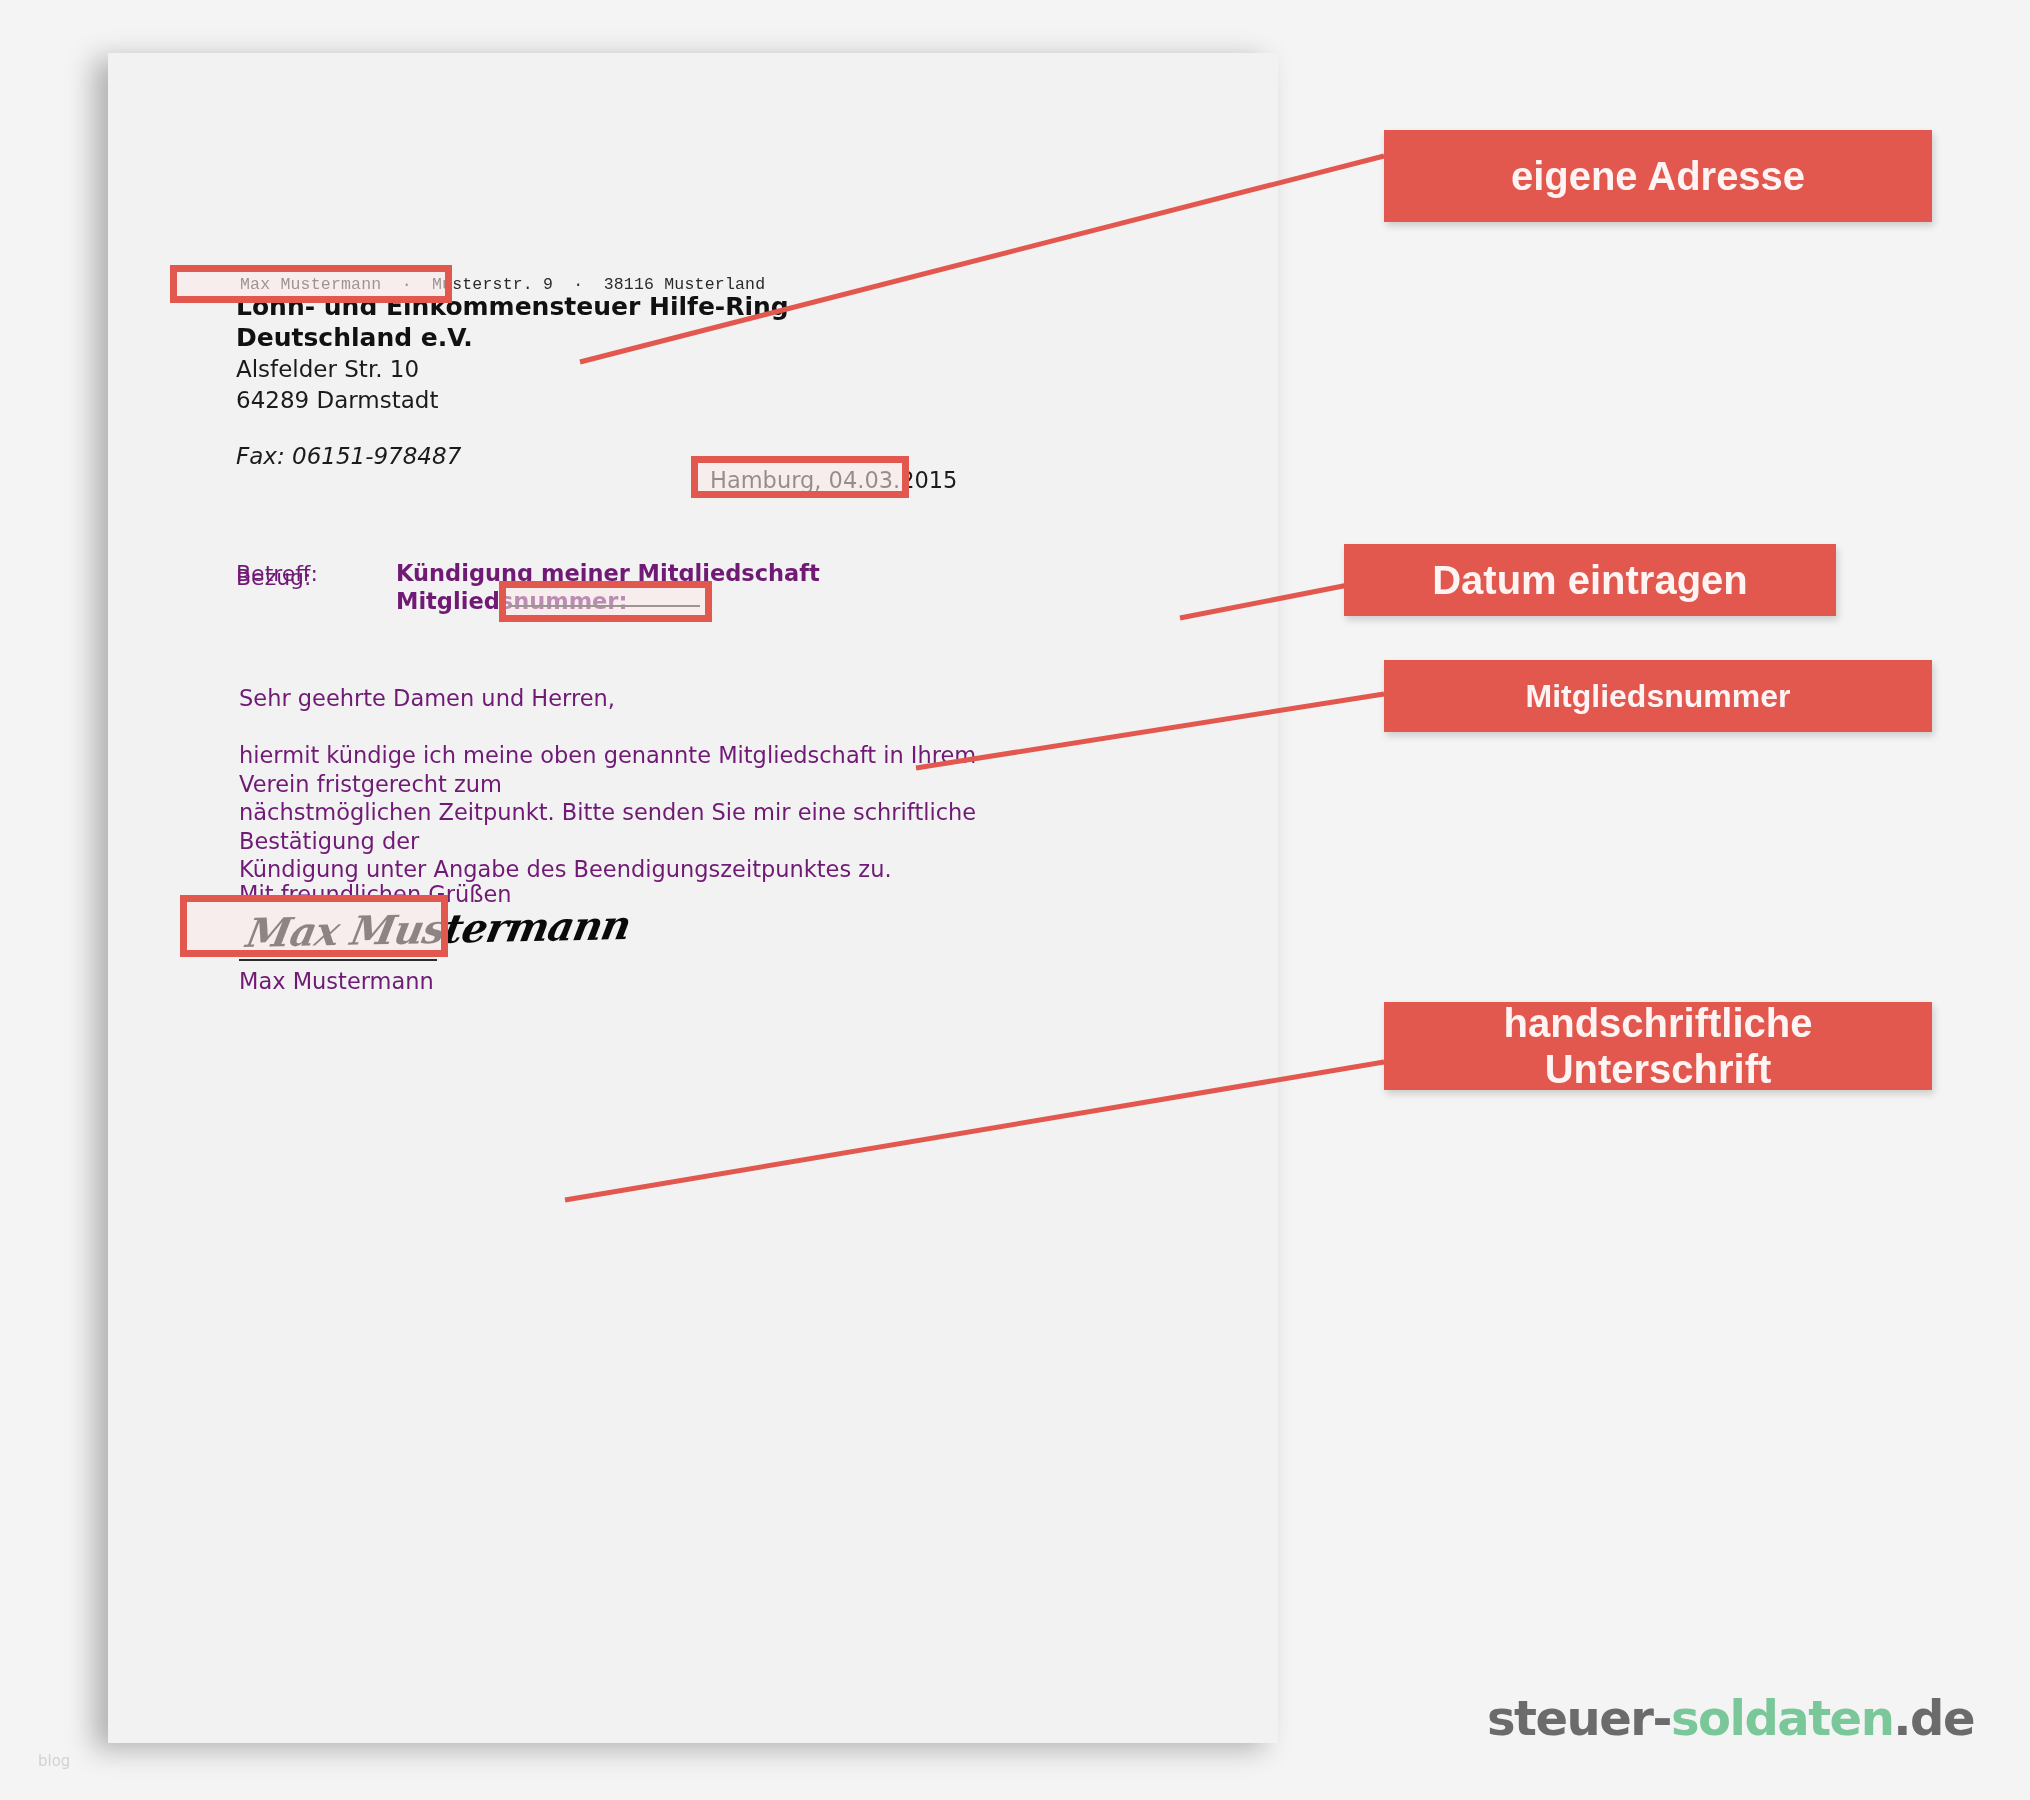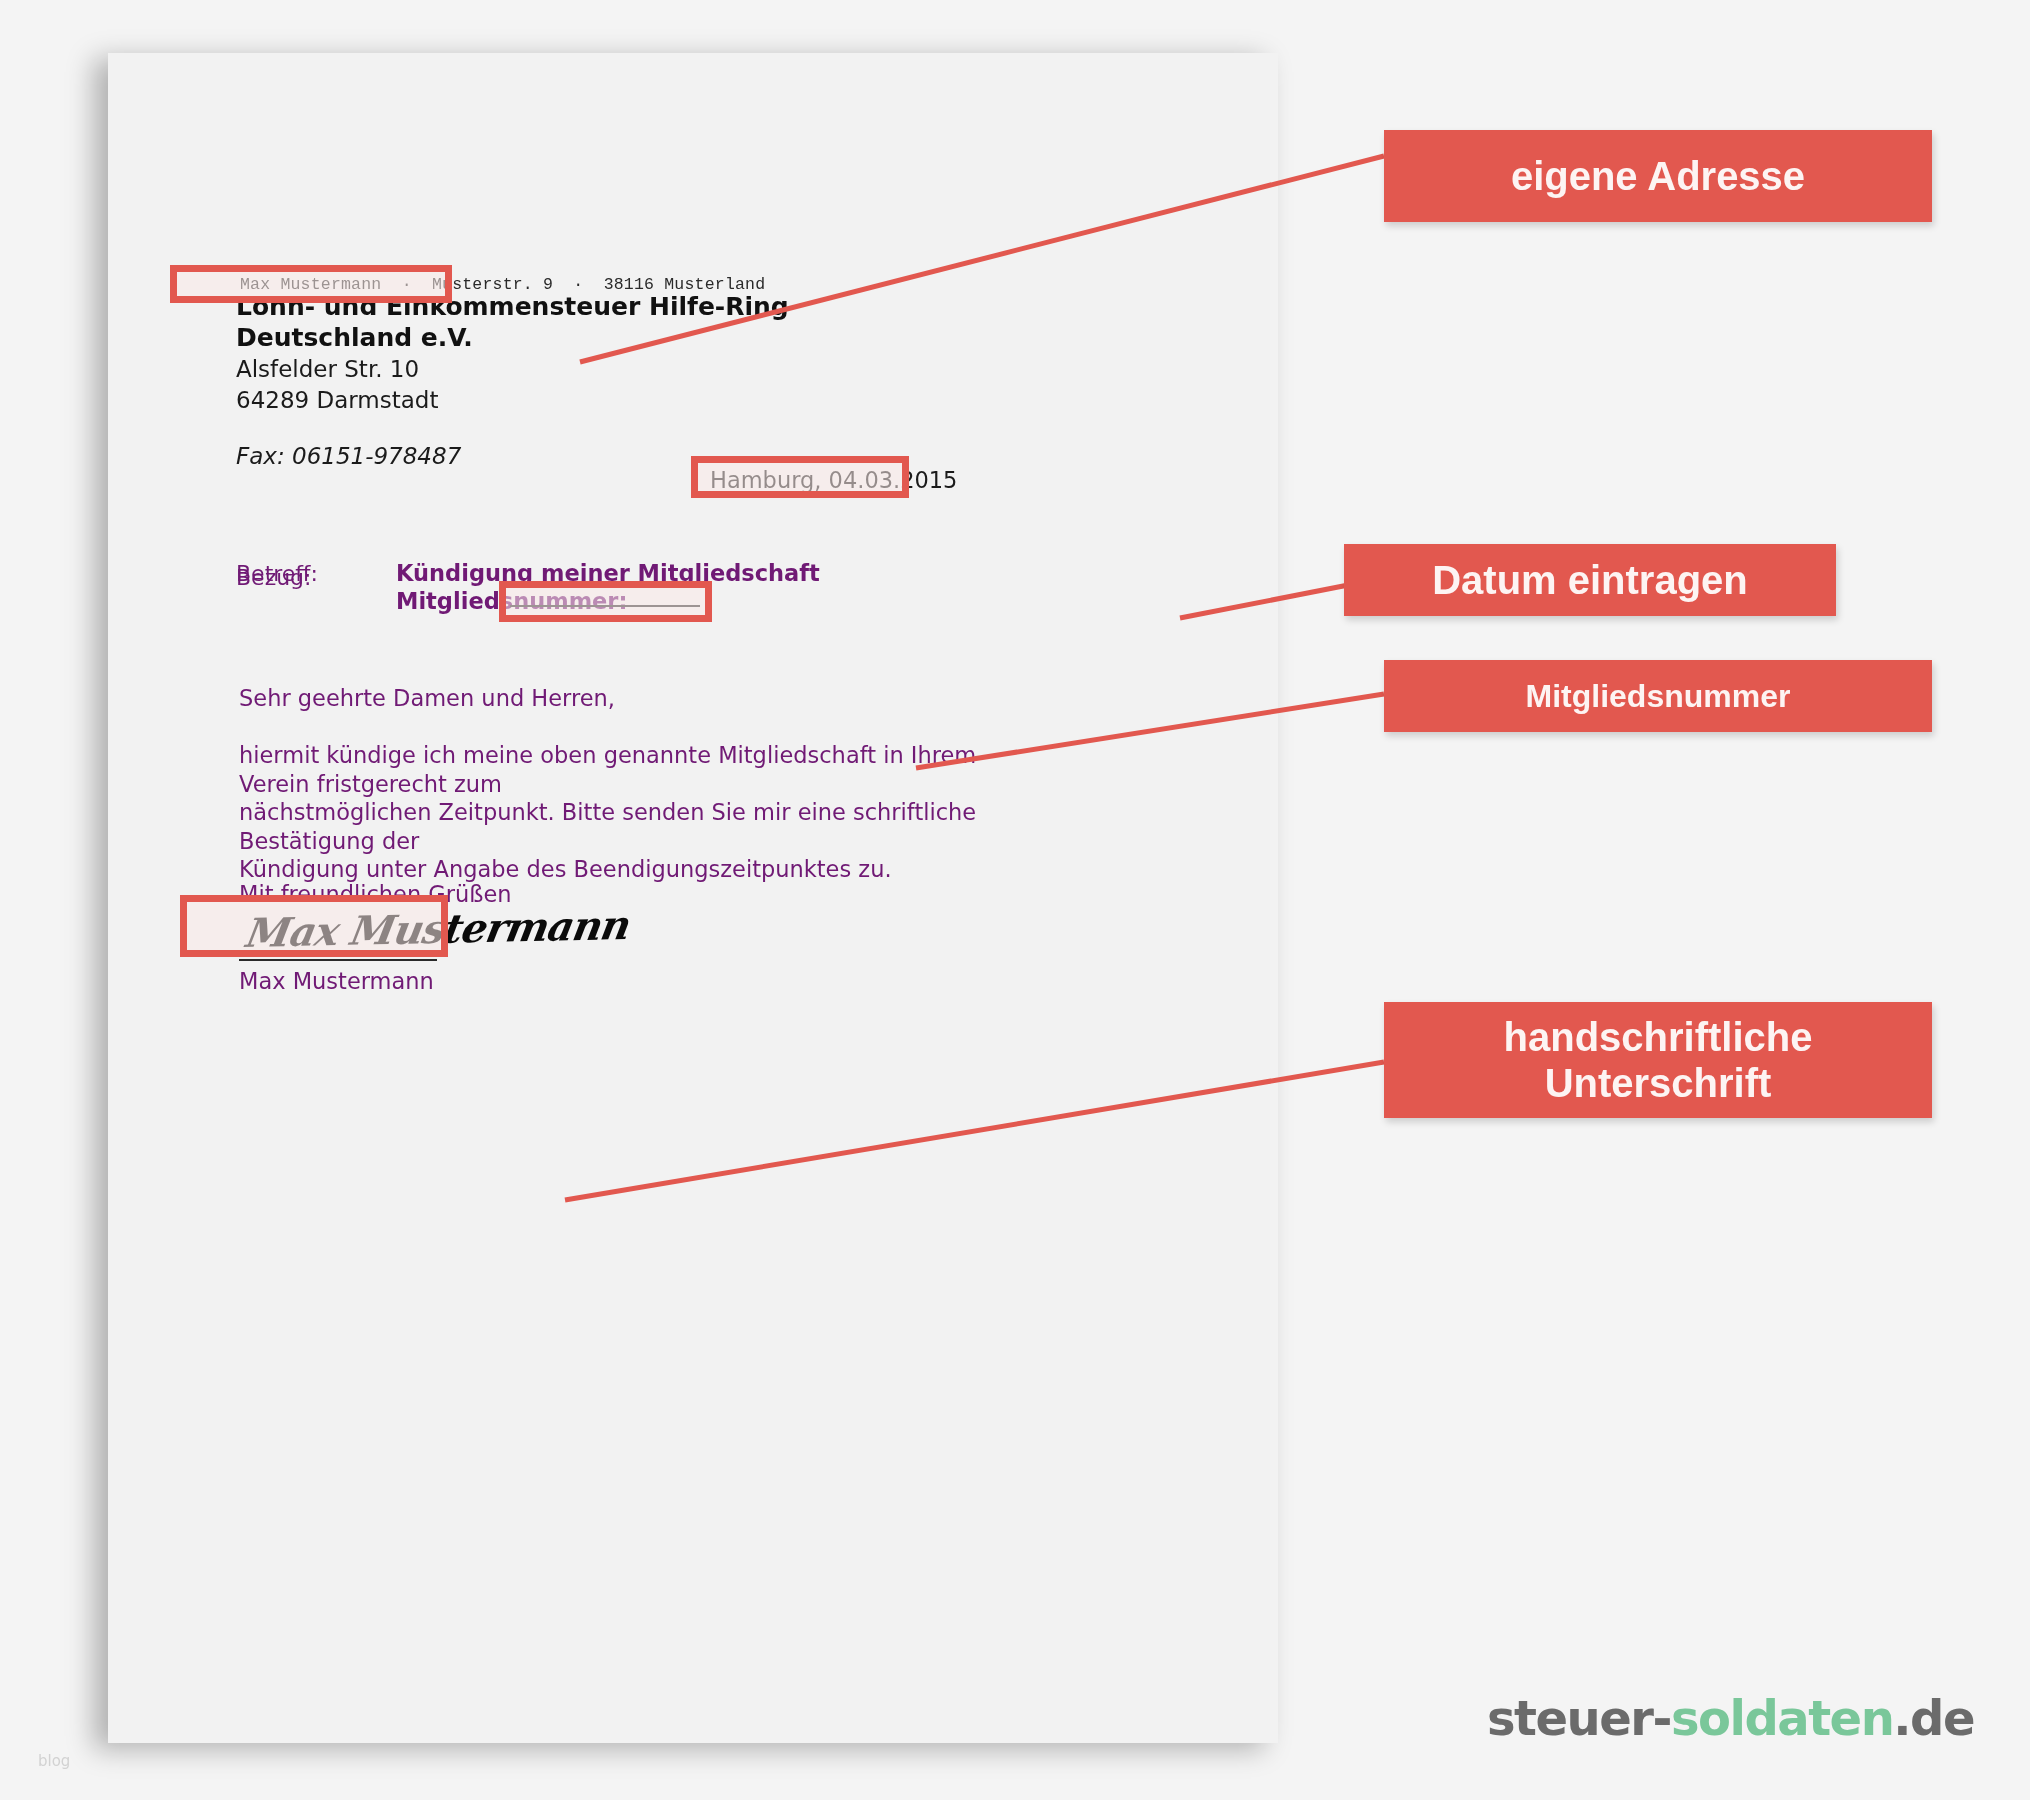--- a/index.html
+++ b/index.html
@@ -163,21 +163,21 @@
     display: flex;
     align-items: center;
     justify-content: center;
     text-align: center;
     box-shadow: 2px 4px 7px rgba(0,0,0,0.16);
     line-height: 1.15;
   }
   #callout-address   { left: 1384px; top: 130px;  width: 548px; height: 92px; font-size: 40px; }
   #callout-date      { left: 1344px; top: 544px;  width: 492px; height: 72px; font-size: 40px; }
   #callout-member    { left: 1384px; top: 660px;  width: 548px; height: 72px; font-size: 32px; }
-  #callout-signature { left: 1384px; top: 1002px; width: 548px; height: 116px; font-size: 40px; }
+  #callout-signature { left: 1384px; top: 1002px; width: 548px; height: 88px; font-size: 40px; }
   #callout-signature span { display: block; }
 
   
   #connectors {
     position: absolute;
     left: 0; top: 0;
     width: 2030px;
     height: 1800px;
     pointer-events: none;
   }

